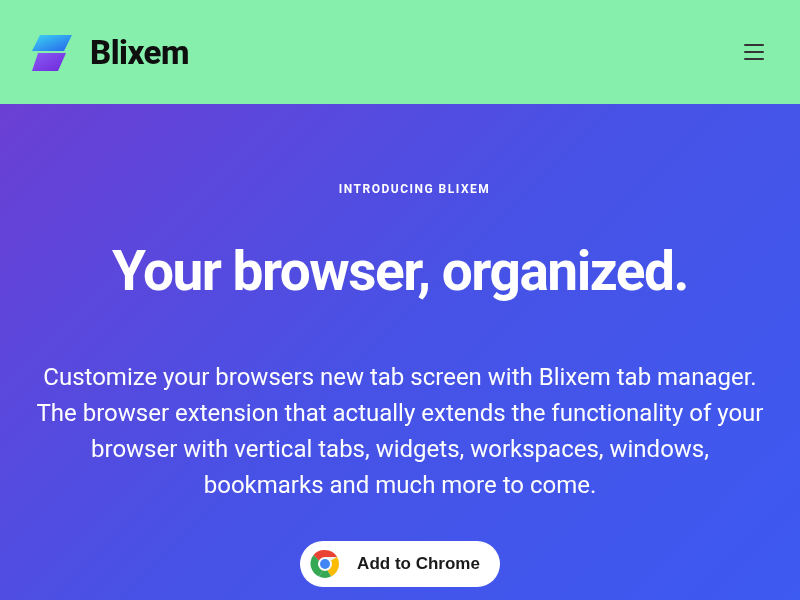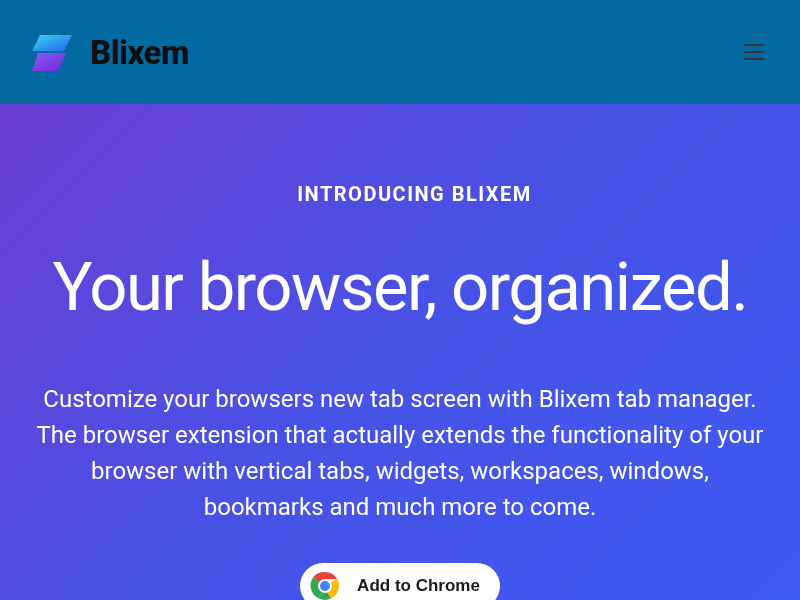--- a/index.html
+++ b/index.html
@@ -13,21 +13,21 @@
       width: 800px;
       height: 600px;
       overflow: hidden;
     }
     
     .header {
       display: flex;
       align-items: center;
       justify-content: space-between;
       padding: 24px 32px;
-      background: #0369a1;
+      background: #86efac;
       height: 104px;
     }
     
     .logo-section {
       display: flex;
       align-items: center;
       gap: 12px;
     }
     
     .logo-icon {
@@ -68,30 +68,30 @@
       height: 496px;
       padding: 78px 32px 40px;
       text-align: center;
       color: white;
       display: flex;
       flex-direction: column;
       align-items: center;
     }
     
     .tagline {
-      font-size: 20px;
+      font-size: 12px;
       font-weight: 700;
       letter-spacing: 1.5px;
       margin-bottom: 48px;
       margin-left: 29px;
     }
     
     .headline {
-      font-size: 67px;
-      font-weight: 400;
+      font-size: 55px;
+      font-weight: 700;
       letter-spacing: -1.5px;
       margin-bottom: 44px;
       line-height: 1;
     }
     
     .description {
       font-size: 24px;
       line-height: 1.5;
       max-width: 730px;
       margin: 16px auto 38px;

